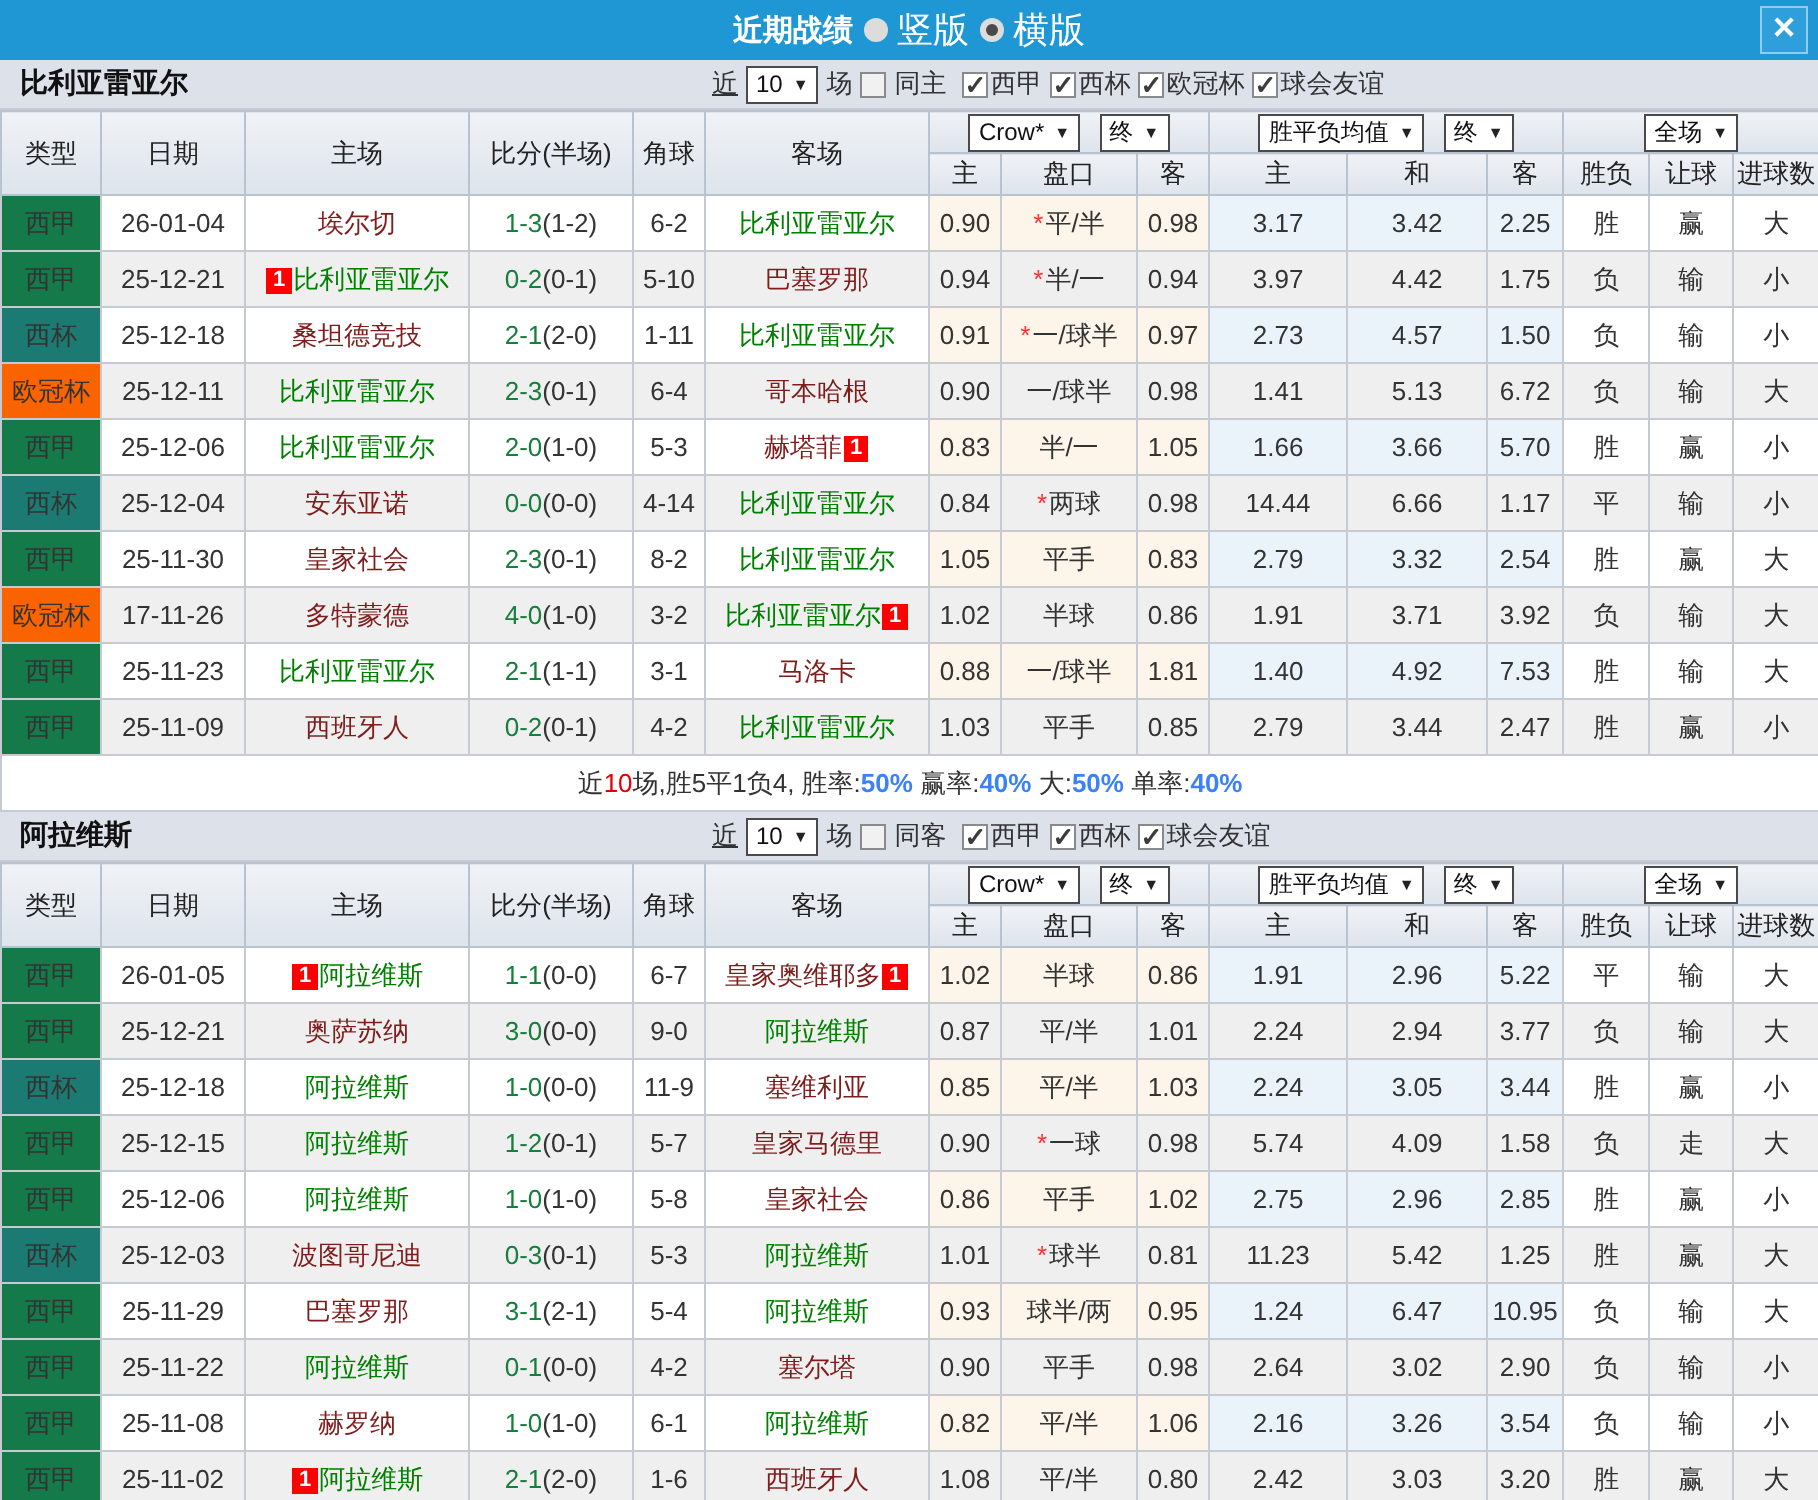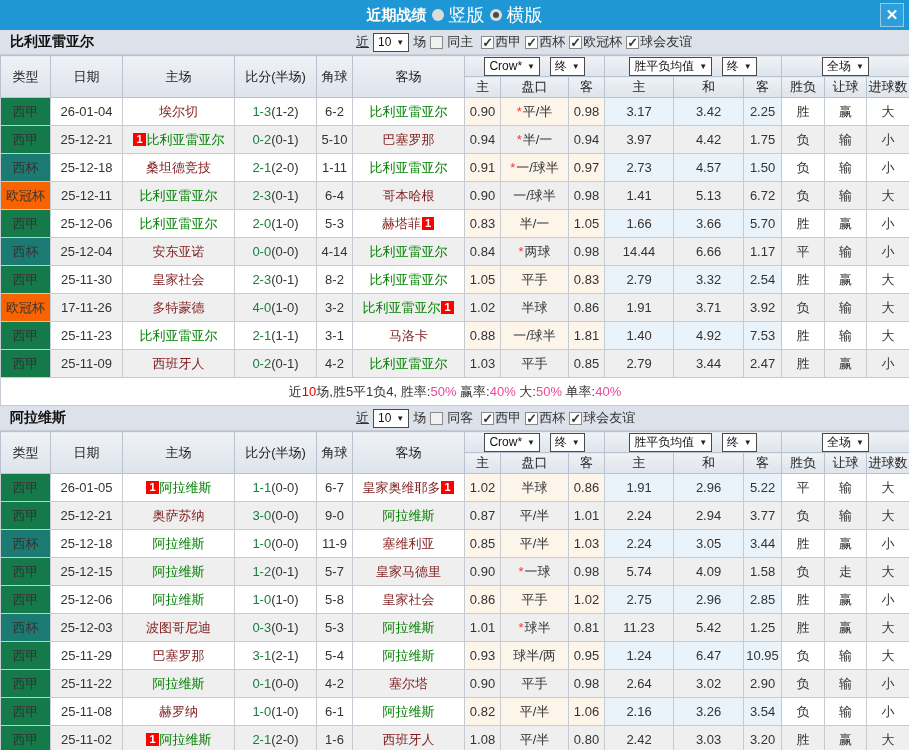--- a/index.html
+++ b/index.html
@@ -56,21 +56,21 @@
   .date { font-size: 12px; color: #444; }
   .num { font-size: 12px; color: #333; }
   .tg { color: #008000; } .tn { color: #7f1d1d; }
   .ft { color: #15803d; } .ht { color: #333; }
   .star { color: #f33; margin-right: 1px; }
   .rc { display: inline-block; background: #f00; color: #fff; font-size: 11px;
     font-weight: bold; line-height: 13px; padding: 0 3px; margin: 0 1px; vertical-align: 1px; }
   .res { font-size: 13px; }
   .c-r { color: #dd0000; } .c-g { color: #008000; } .c-b { color: #0000dd; }
   .summary-row td { height: 22px; background: #fff !important; font-size: 13px; }
-  .sum-k { color: #333; } .sum-r { color: #e60000; } .sum-b { color: #ec4899; }
+  .sum-k { color: #333; } .sum-r { color: #e60000; } .sum-b { color: #3b82f6; font-weight: bold; }
 </style>
 </head>
 <body>
 
 <div class="titlebar">
   <span class="dlg-title">近期战绩</span>
   <span class="radio"></span>
   <span class="radio-label">竖版</span>
   <span class="radio sel"></span>
   <span class="radio-label">横版</span>

